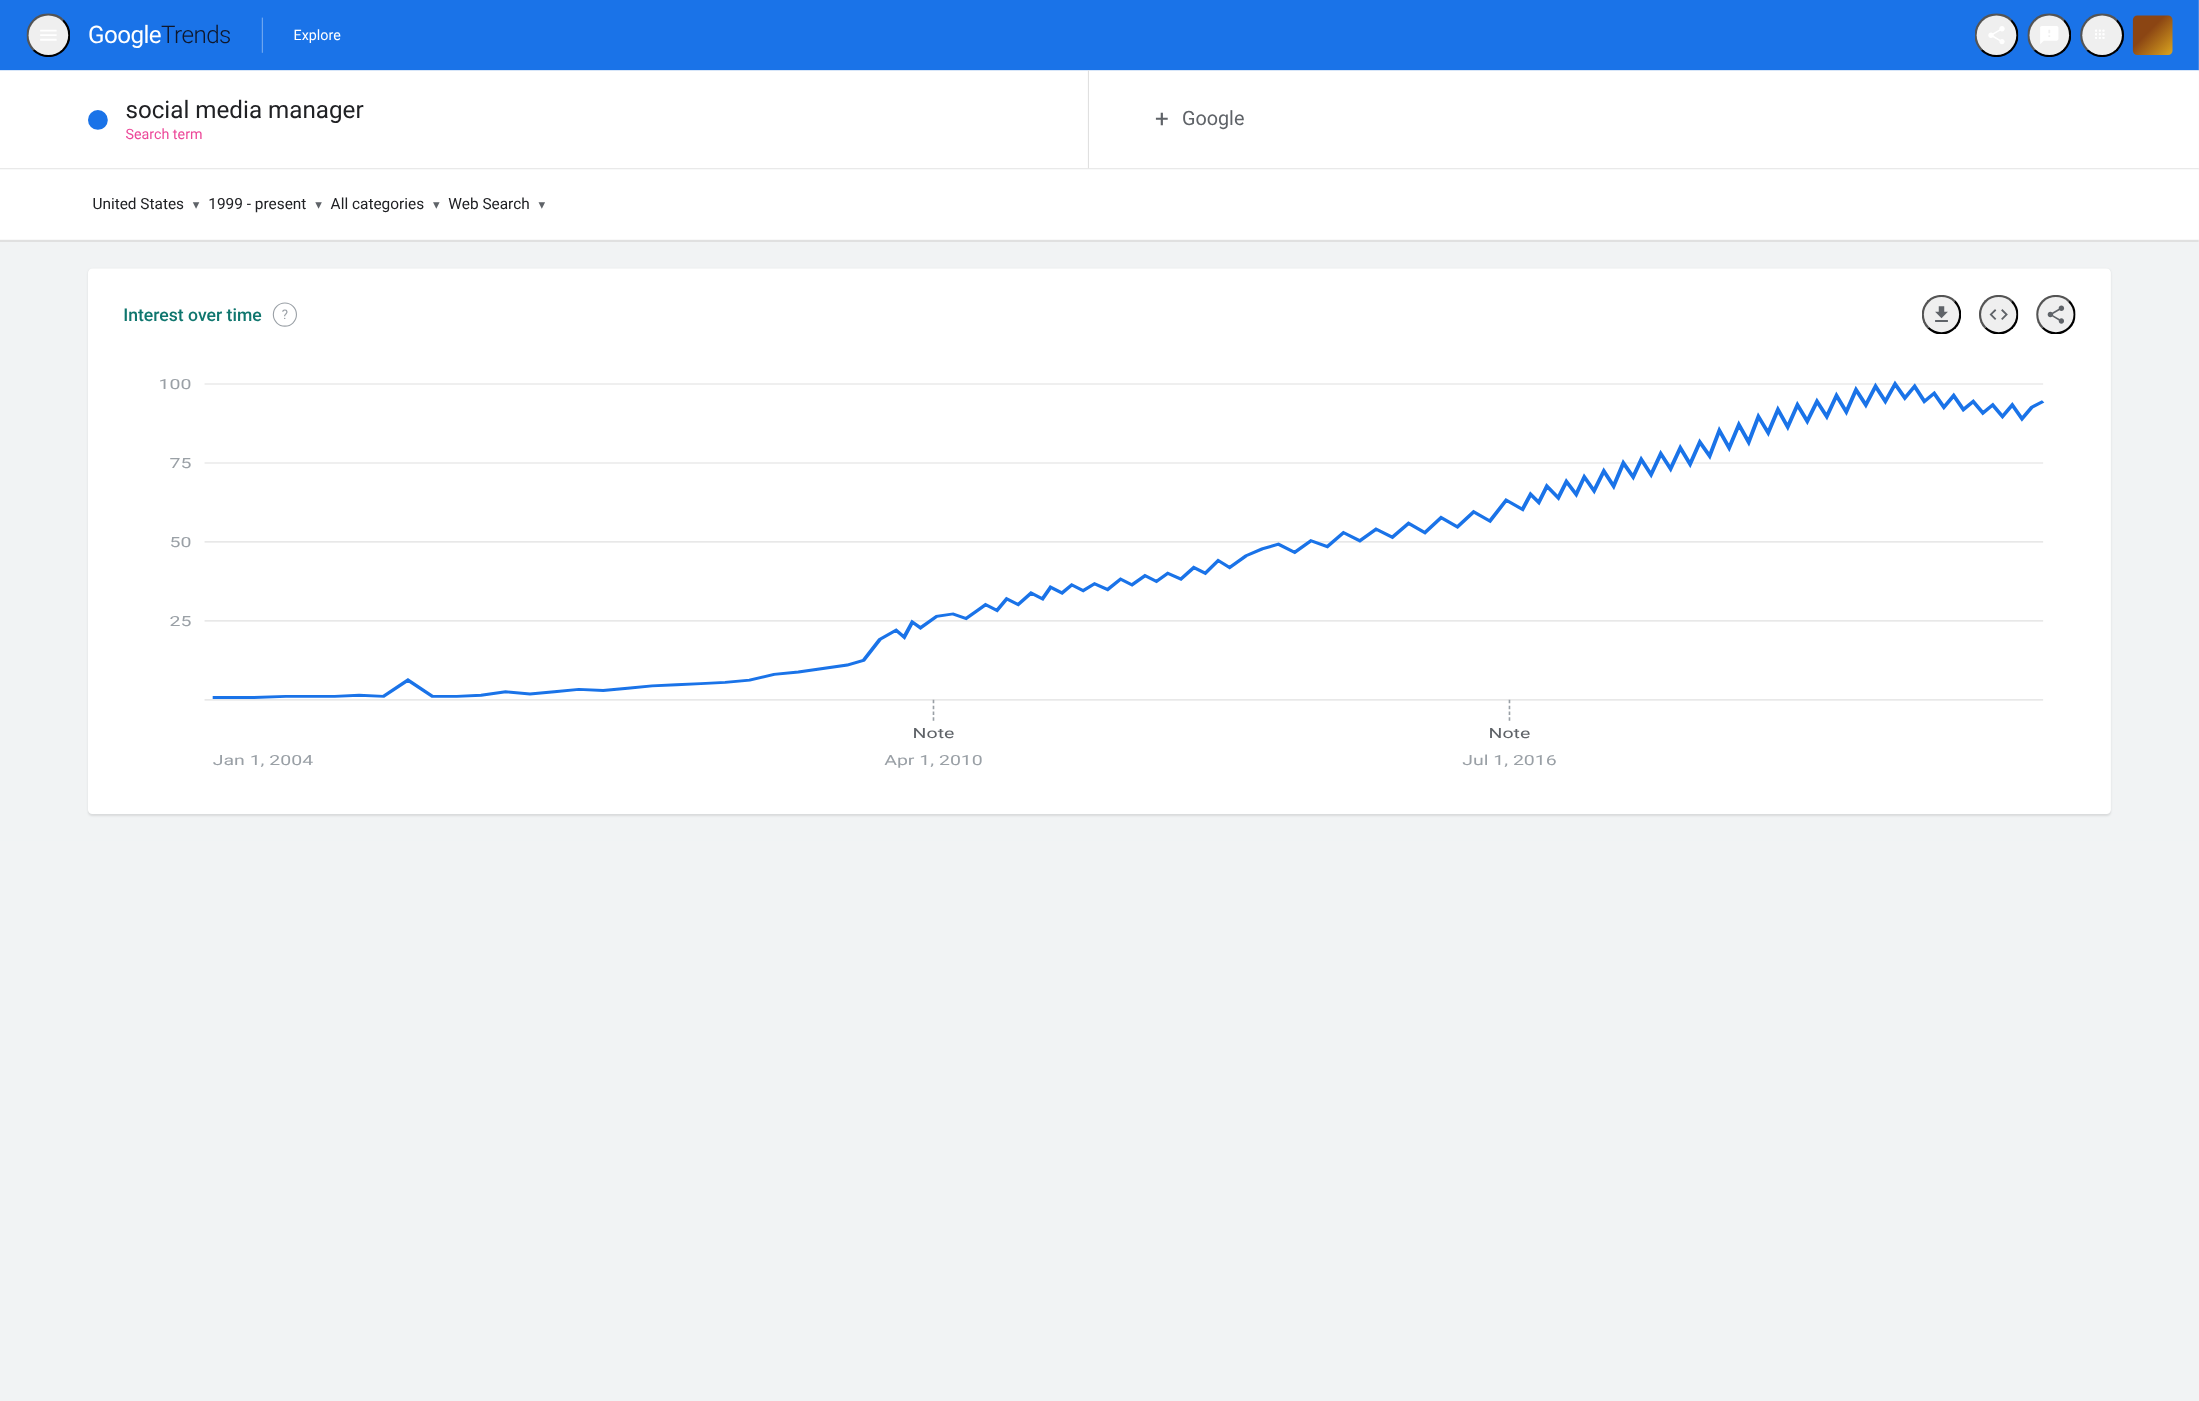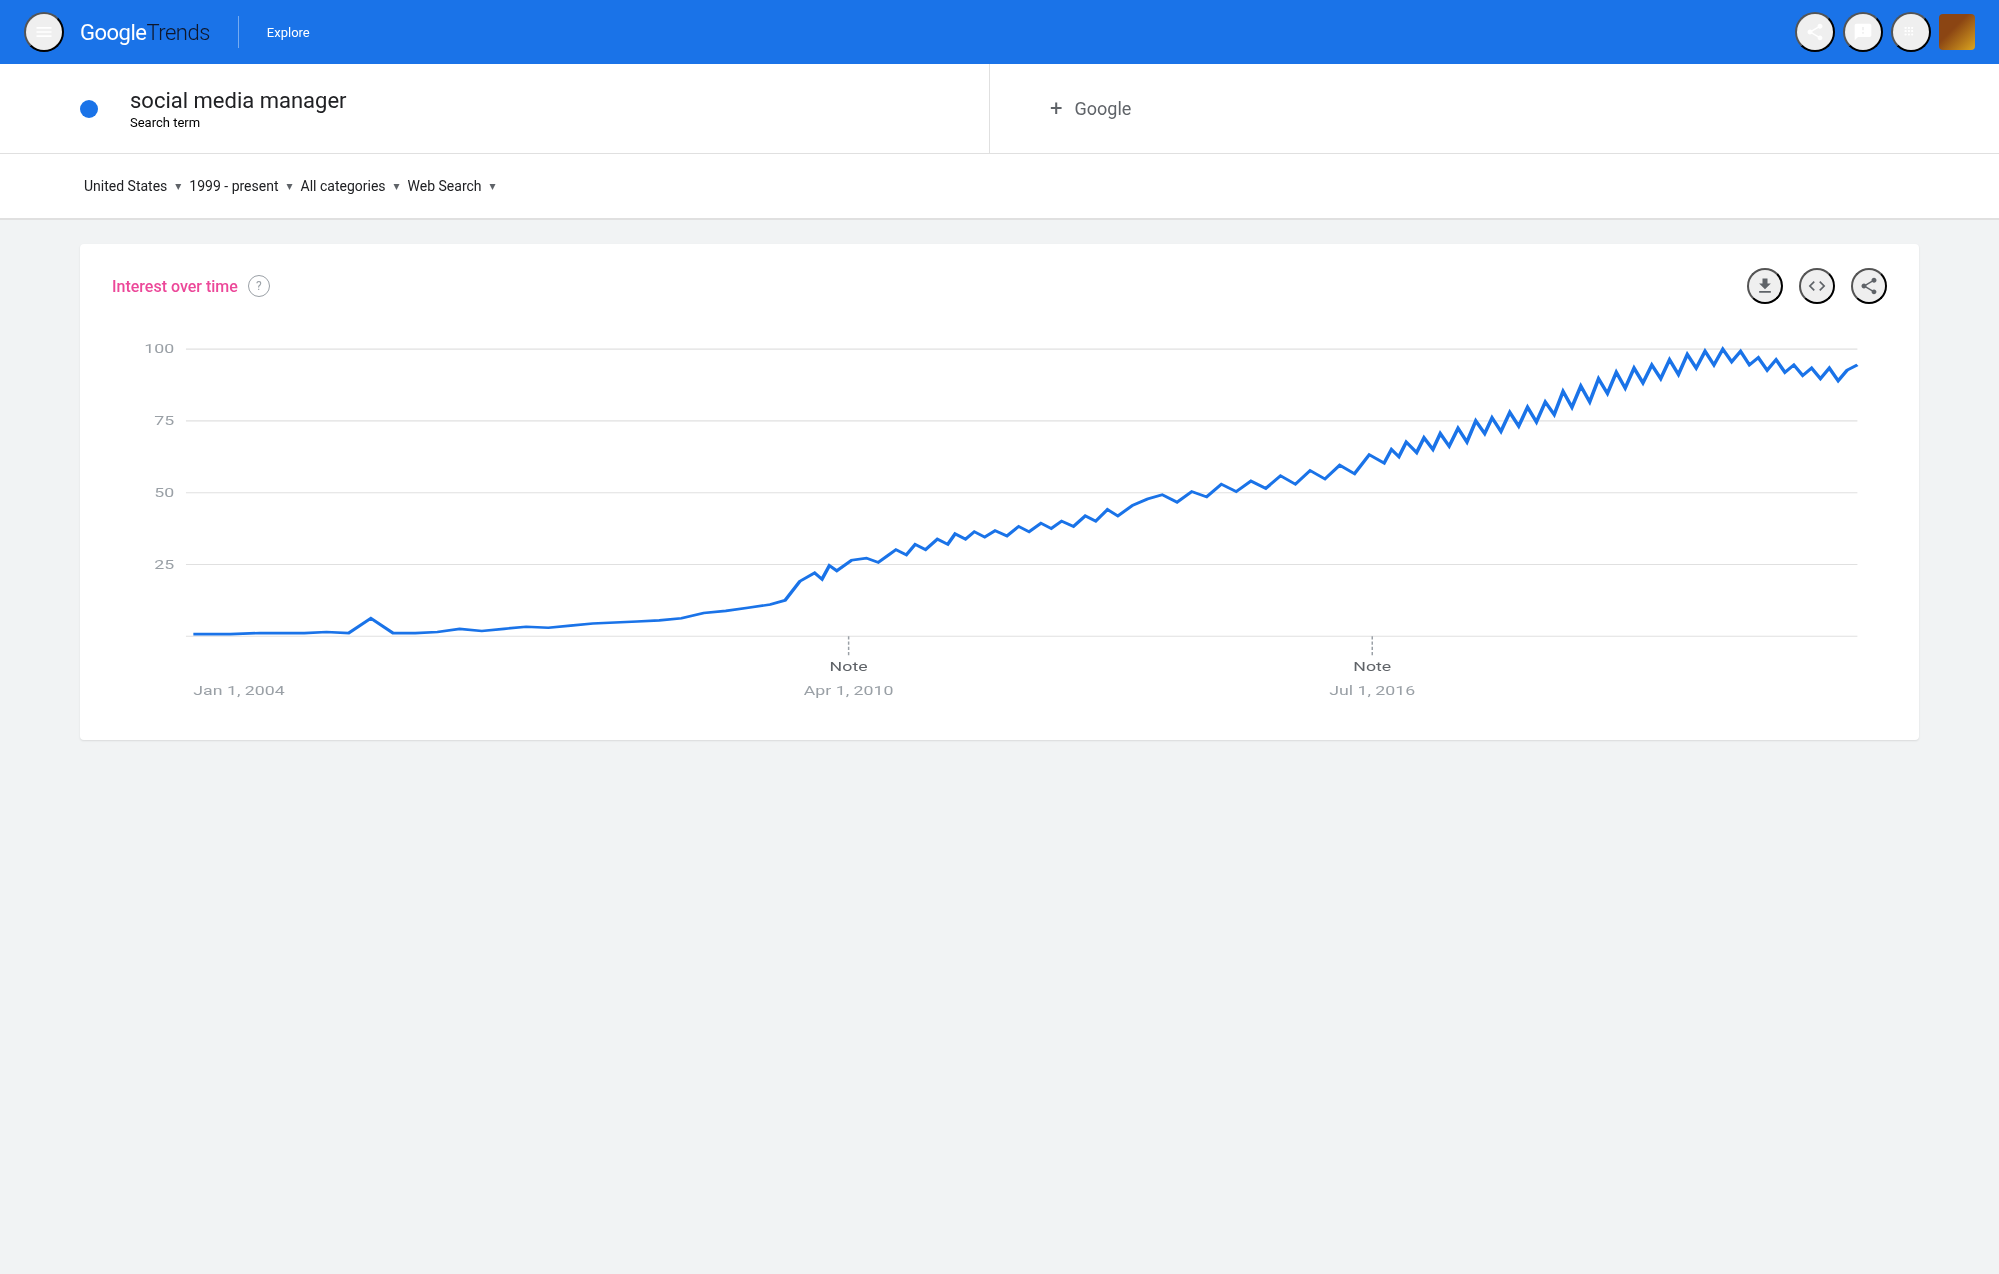--- a/index.html
+++ b/index.html
@@ -80,41 +80,41 @@
       padding: 0 80px;
       display: flex;
       align-items: stretch;
       border-bottom: 1px solid #e0e0e0;
       min-height: 90px;
     }
     .search-term-box {
       flex: 1;
       display: flex;
       align-items: center;
-      gap: 32px;
+      gap: 16px;
       padding: 20px 0;
       border-right: 1px solid #e0e0e0;
       padding-right: 40px;
     }
     .search-dot {
       width: 18px;
       height: 18px;
       border-radius: 50%;
       background: #1a73e8;
       flex-shrink: 0;
     }
     .search-term-info {}
     .search-term-text {
       font-size: 22px;
       font-weight: 400;
       color: #202124;
     }
     .search-term-label {
       font-size: 13px;
-      color: #000000;
+      color: #ec4899;
       margin-top: 2px;
     }
     .compare-box {
       flex: 1;
       display: flex;
       align-items: center;
       padding-left: 60px;
       gap: 12px;
       cursor: pointer;
       color: #5f6368;
@@ -164,21 +164,21 @@
       justify-content: space-between;
       margin-bottom: 24px;
     }
     .chart-title-area {
       display: flex;
       align-items: center;
       gap: 10px;
     }
     .chart-title {
       font-size: 16px;
-      color: #ec4899;
+      color: #0f766e;
       font-weight: 500;
     }
     .chart-help-icon {
       width: 22px;
       height: 22px;
       border-radius: 50%;
       border: 1.5px solid #9aa0a6;
       display: flex;
       align-items: center;
       justify-content: center;

